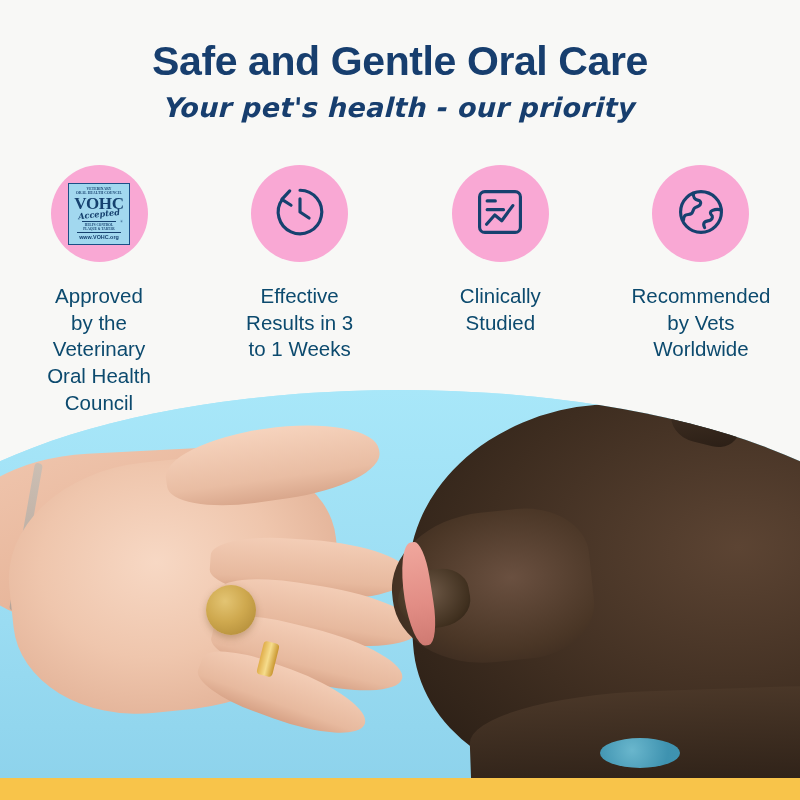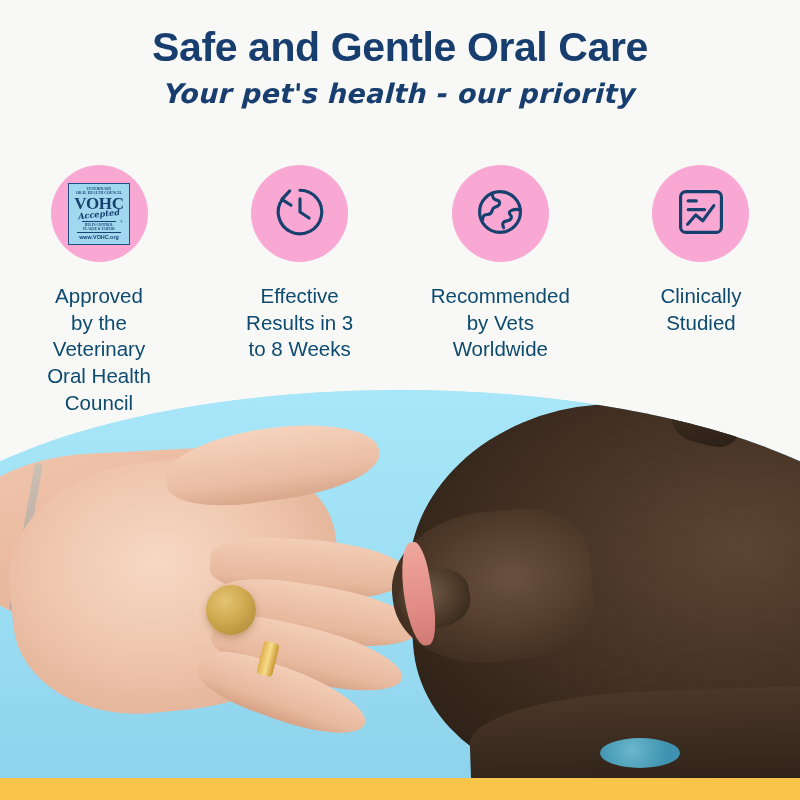--- a/index.html
+++ b/index.html
@@ -21,21 +21,21 @@
     background: #f8f8f6;
     overflow: hidden;
   }
 
   
   .header {
     position: absolute;
     top: 0; left: 0;
     width: 800px;
     text-align: center;
-    padding-top: 26px;
+    padding-top: 40px;
   }
   .title {
     font-family: "Liberation Sans", sans-serif;
     font-weight: bold;
     font-size: 41px;
     letter-spacing: -0.4px;
     color: #173e6e;
     line-height: 1.05;
     margin: 0;
   }
@@ -384,54 +384,54 @@
         <span>
           <svg width="58" height="58" viewBox="0 0 48 48" fill="none" stroke="#16416f" stroke-width="2.6" stroke-linecap="round" stroke-linejoin="round">
             <path d="M24 6 A18 18 0 1 1 9.5 13.3"></path>
             <path d="M15.5 6.5 L9 13.6 L16.6 18.4"></path>
             <path d="M24 13 V24 L31.5 29"></path>
           </svg>
         </span>
       </div>
       <div class="feature-label">Effective
 Results in 3
-to 8 Weeks</div>
+to 1 Weeks</div>
     </div>
 
+
+    <div class="feature">
+      <div class="circle">
+        <span>
+          <svg width="56" height="56" viewBox="0 0 48 48" fill="none" stroke="#16416f" stroke-width="2.7" stroke-linecap="round" stroke-linejoin="round">
+            <rect x="6.5" y="6.5" width="35" height="35" rx="4.5"></rect>
+            <path d="M13 14.5 H20"></path>
+            <path d="M13 22 H27"></path>
+            <path d="M12.5 34.5 L19.5 26.5 L25.5 31.5 L35 18.5"></path>
+          </svg>
+        </span>
+      </div>
+      <div class="feature-label">Clinically
+Studied</div>
+    </div>
 
     <div class="feature">
       <div class="circle">
         <span>
           <svg width="56" height="56" viewBox="0 0 48 48" fill="none" stroke="#16416f" stroke-width="2.7" stroke-linecap="round" stroke-linejoin="round">
             <circle cx="24" cy="24" r="17.5"></circle>
             <path d="M17.5 8.2c-.3 3.1 1.4 5.2 3.6 5.6 2.4.4 3.3 2.1 2.2 3.9-1.1 1.8-3.6 1.6-5 3.1-1.3 1.4-1 3.6-2.6 4.6-1.6 1-4 .4-5.4 1.6-1 .9-1.3 2.3-1.2 3.6"></path>
             <path d="M41.4 22.2c-2.6-.6-5.3-.5-7.5.4-2.2.9-2.3 2.6-1 3.9 1.4 1.3 1 3.3-.5 4.3-1.6 1.1-4.2.6-5.4 2-1 1.2-.7 3.1.1 4.6"></path>
           </svg>
         </span>
       </div>
       <div class="feature-label">Recommended
 by Vets
 Worldwide</div>
     </div>
 
-    <div class="feature">
-      <div class="circle">
-        <span>
-          <svg width="56" height="56" viewBox="0 0 48 48" fill="none" stroke="#16416f" stroke-width="2.7" stroke-linecap="round" stroke-linejoin="round">
-            <rect x="6.5" y="6.5" width="35" height="35" rx="4.5"></rect>
-            <path d="M13 14.5 H20"></path>
-            <path d="M13 22 H27"></path>
-            <path d="M12.5 34.5 L19.5 26.5 L25.5 31.5 L35 18.5"></path>
-          </svg>
-        </span>
-      </div>
-      <div class="feature-label">Clinically
-Studied</div>
-    </div>
-
   </div>
 
   <div class="photo">
     <div class="photo-clip">
       <div class="photo-inner">
         <div class="arm"></div>
         <div class="bracelet"></div>
         <div class="palm"></div>
         <div class="thumb"></div>
         <div class="fingerA"></div>

